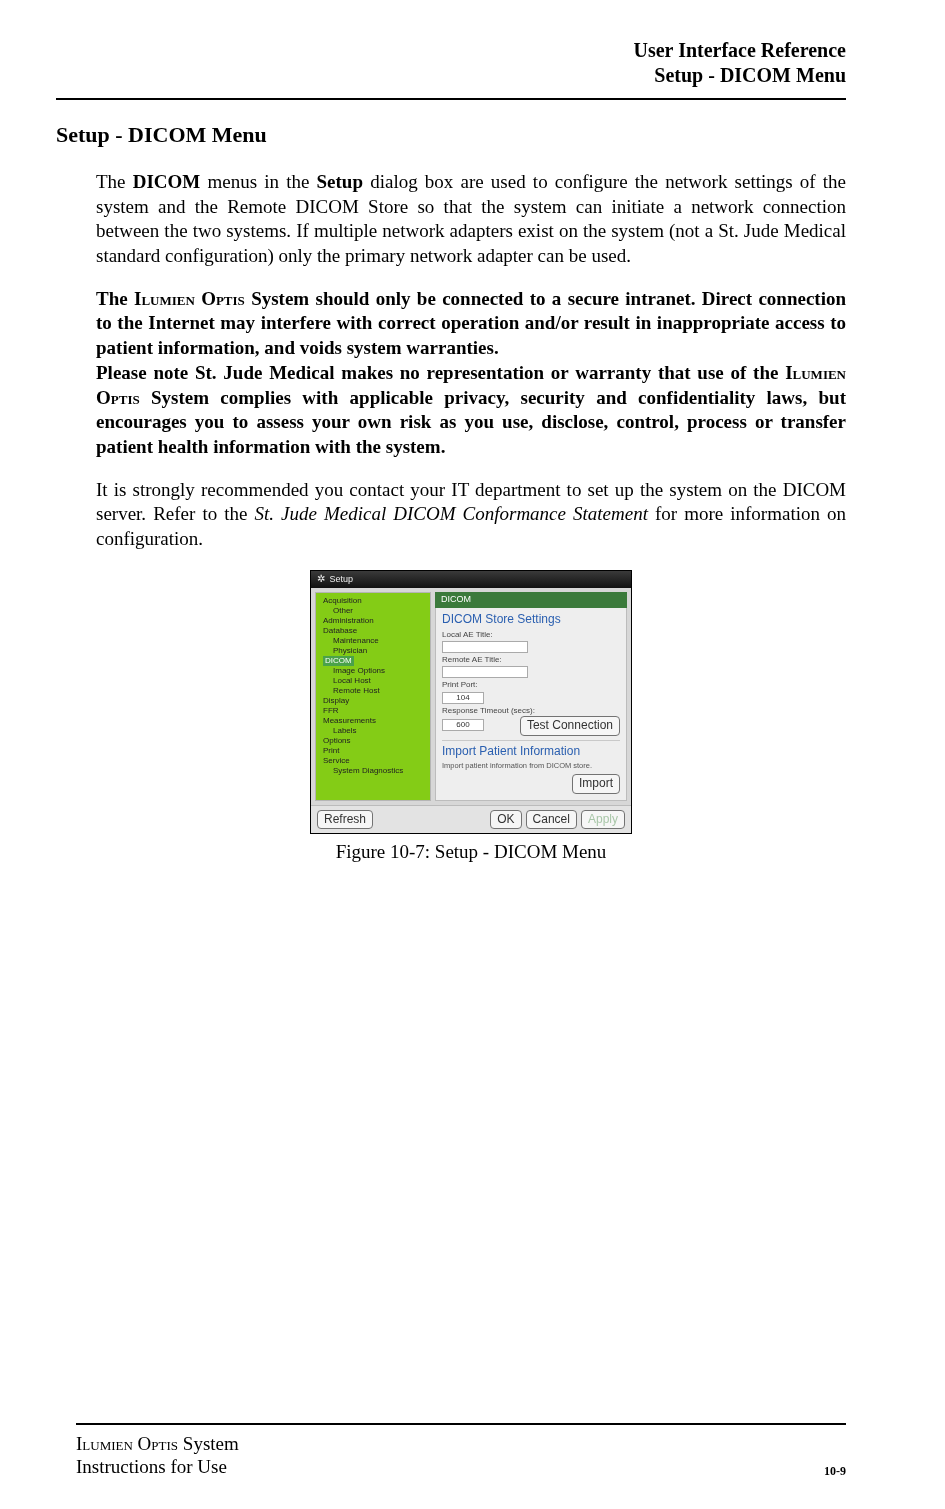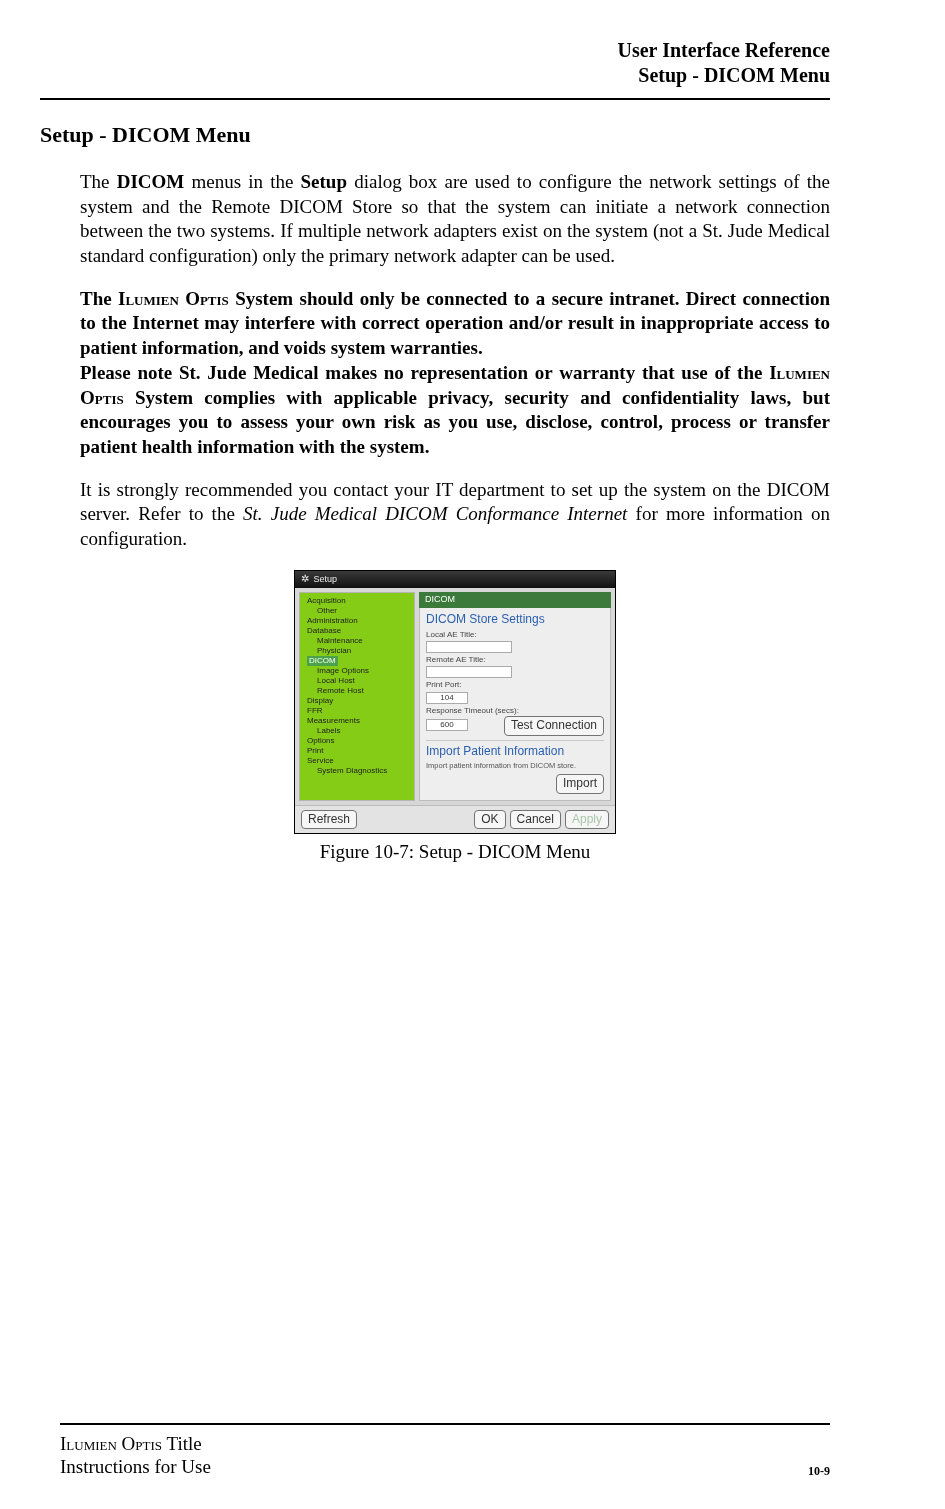--- a/index.html
+++ b/index.html
@@ -8,20 +8,21 @@
     color: #000;
     margin: 0;
     background: #fff;
   }
   .page {
     width: 890px;
     height: 1509px;
     box-sizing: border-box;
     padding: 30px 60px 30px 40px;
     position: relative;
+    margin-left: 16px;
   }
   .header-right {
     text-align: right;
     font-size: 20px;
     font-weight: bold;
     margin-top: 8px;
     margin-bottom: 6px;
     line-height: 1.25;
   }
   hr.top-rule {
@@ -217,21 +218,21 @@
 
     <div class="caution-row">
       <div class="caution-body">
         <span>The </span><span class="smallcaps">Ilumien Optis</span><span> System should only be connected to a secure intranet. Direct connection to the Internet may interfere with correct operation and/or result in inappropriate access to patient information, and voids system warranties.</span>
         <br>
         <span>Please note St. Jude Medical makes no representation or warranty that use of the </span><span class="smallcaps">Ilumien Optis</span><span> System complies with applicable pri­vacy, security and confidentiality laws, but encourages you to assess your own risk as you use, disclose, control, process or transfer patient health information with the system.</span>
       </div>
     </div>
 
     <p class="para">
-      <span>It is strongly recommended you contact your IT department to set up the system on the DICOM server. Refer to the </span><i>St. Jude Medical DICOM Conformance Internet</i><span> for more information on configuration.</span>
+      <span>It is strongly recommended you contact your IT department to set up the system on the DICOM server. Refer to the </span><i>St. Jude Medical DICOM Conformance Statement</i><span> for more information on configuration.</span>
     </p>
 
     <div class="figure-wrap">
       
       <div class="ss">
         <div class="ss-titlebar">
           <span class="gear">✲</span>
           <span>Setup</span>
         </div>
         <div class="ss-body">
@@ -289,19 +290,19 @@
           </div>
         </div>
       </div>
       <div class="figure-caption">Figure 10-7:  Setup - DICOM Menu</div>
     </div>
   </div>
 
   <hr class="bottom-rule">
   <div class="footer">
     <div class="left">
-      <div><span class="smallcaps">Ilumien Optis</span><span> Title</span></div>
+      <div><span class="smallcaps">Ilumien Optis</span><span> System</span></div>
       <div>Instructions for Use</div>
     </div>
     <div class="right">10-9</div>
   </div>
 
 </div>
 
 </body></html>

